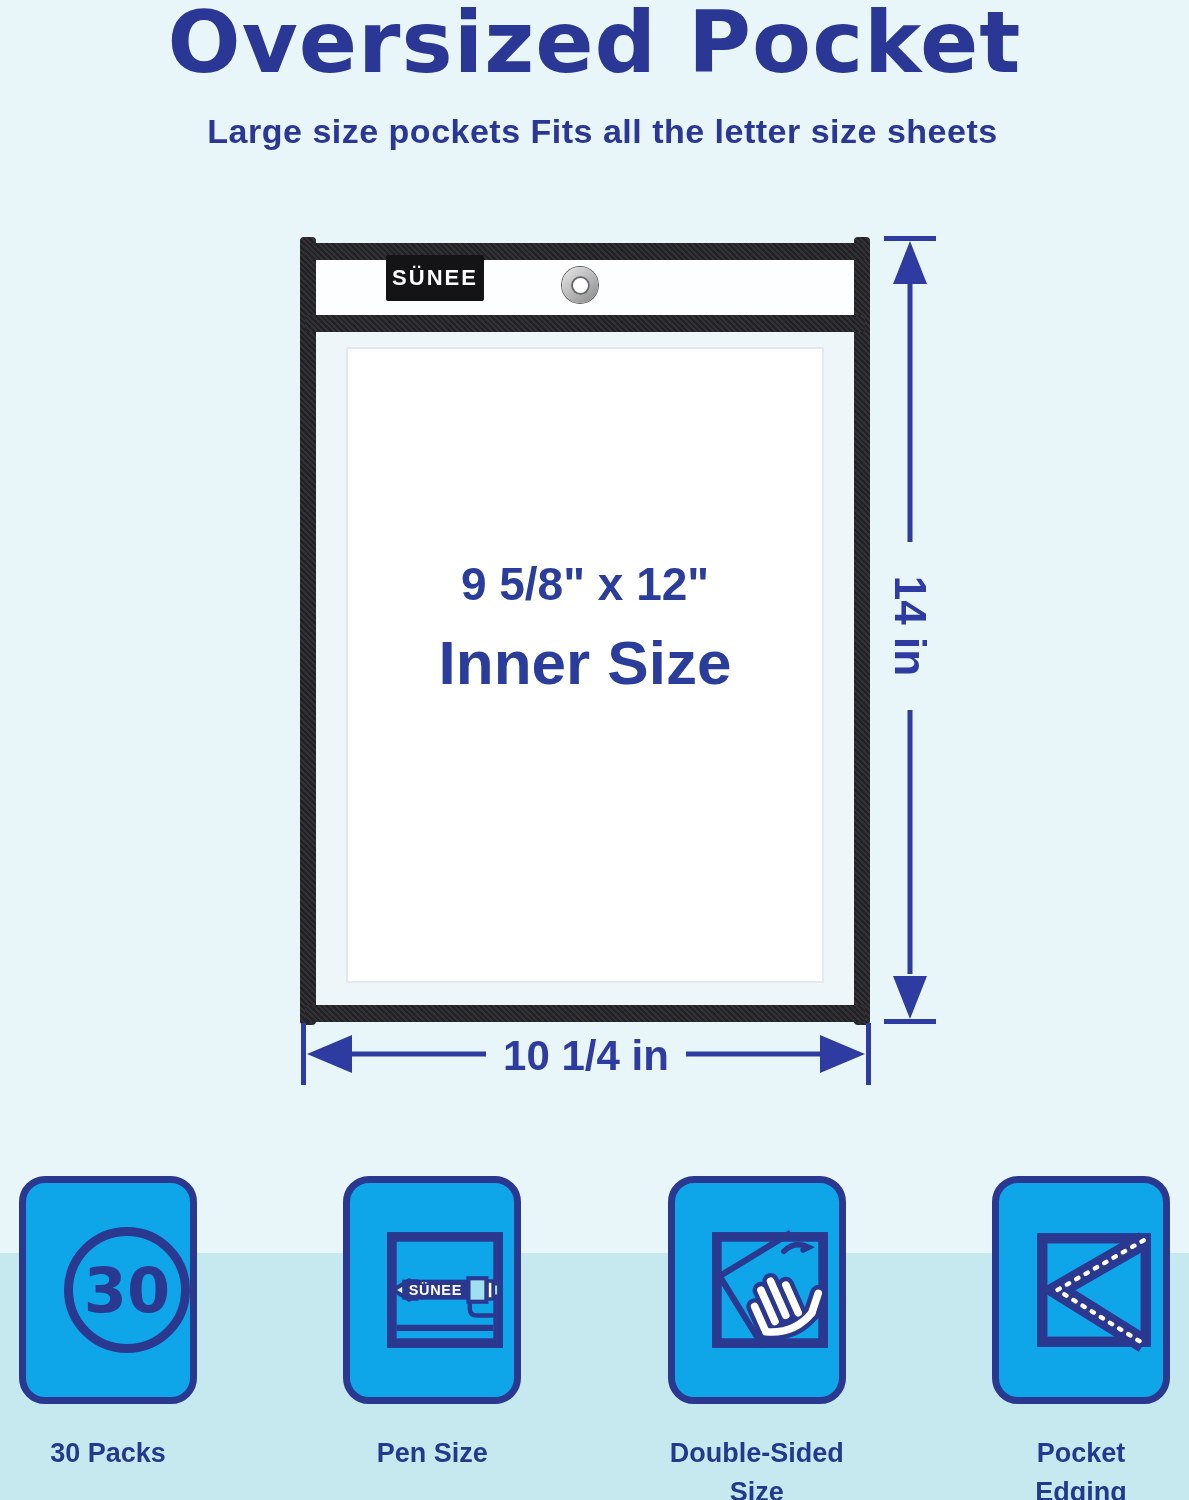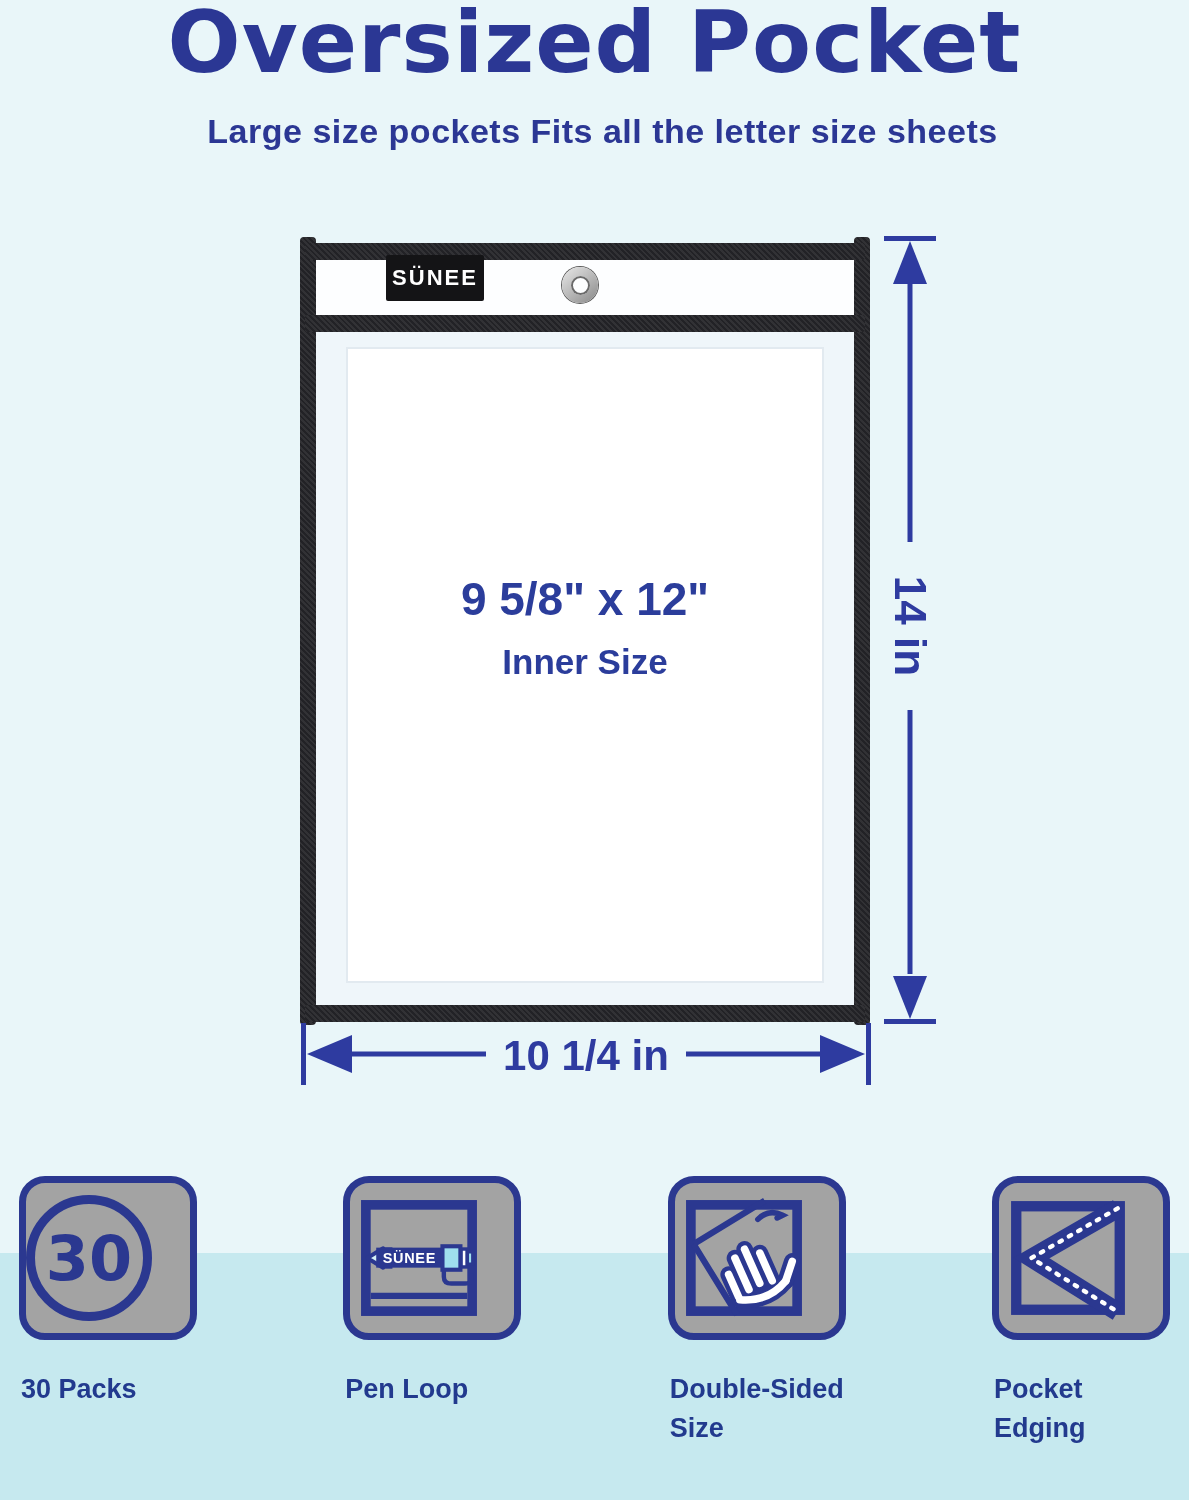--- a/index.html
+++ b/index.html
@@ -44,46 +44,46 @@
   }
   .grommet-hole{width:19px;height:19px;border-radius:50%;background:#fdfeff;box-shadow:inset 0 0 0 2px #6a6a6a;}
   .pocket-body{position:absolute;left:16px;top:95px;width:538px;height:673px;background:#eff6fa;}
   .sheet{
     position:absolute;left:30px;top:15px;width:478px;height:636px;background:#ffffff;
     border:2px solid #e2eaf0;box-sizing:border-box;
     display:flex;flex-direction:column;align-items:center;justify-content:center;
   }
   .sheet-text{transform:translateY(-38px);text-align:center;}
   .inner-size{font-size:46px;font-weight:bold;color:#2b3d9b;}
-  .inner-caption{font-size:35px;font-weight:bold;color:#2b3d9b;margin-top:16px;}
+  .inner-caption{font-size:62px;font-weight:bold;color:#2b3d9b;margin-top:16px;}
 
   
   .dim-v{position:absolute;left:878px;top:234px;}
   .dim-h{position:absolute;left:296px;top:1018px;}
   .dim{stroke:#2e3ba0;fill:none;stroke-width:5;}
   .dim-fill{fill:#2e3ba0;stroke:none;}
   .dim-text{fill:#2e3ba0;font-weight:bold;font-family:"Liberation Sans",sans-serif;}
 
   
   .features{
     position:absolute;left:0;top:1176px;width:100%;box-sizing:border-box;
     padding:0 16px;display:flex;justify-content:space-between;
   }
   .feature{width:184px;display:flex;flex-direction:column;align-items:center;}
   .card{
-    width:178px;height:164px;background:#a3a3a3;border:7px solid #2b3890;border-radius:26px;
-    box-sizing:border-box;display:flex;align-items:center;justify-content:flex-start;
+    width:178px;height:228px;background:#0ea5e9;border:7px solid #2b3890;border-radius:26px;
+    box-sizing:border-box;display:flex;align-items:center;justify-content:flex-end;
   }
   .badge-circle{
     width:126px;height:126px;border:9px solid #2b3890;border-radius:50%;box-sizing:border-box;
     display:flex;align-items:center;justify-content:center;
     font-family:"DejaVu Sans",sans-serif;font-size:62px;font-weight:bold;color:#2b3890;
   }
   .feature-label{
-    margin-top:30px;width:174px;text-align:left;
+    margin-top:30px;width:174px;text-align:center;
     font-size:27px;font-weight:bold;color:#223a8e;line-height:1.45;
   }
   .ic{width:138px;height:138px;}
   .nvy{stroke:#2b3890;fill:none;}
 </style>
 </head>
 <body>
 
 <div class="stage">
 
@@ -151,21 +151,21 @@
           <path d="M12.5,50 L24,43 L24,57 Z" fill="#d6f1f7" stroke="#2b3890" stroke-width="3" stroke-linejoin="round"></path>
           <rect x="24.5" y="43.5" width="5" height="13" fill="#9fdfee" stroke="#2b3890" stroke-width="2.5"></rect>
           <rect x="19" y="42.5" width="48" height="14.5" fill="#2b3890"></rect>
           <text x="43" y="53.5" text-anchor="middle" fill="#ffffff" font-size="10.5" font-weight="bold" letter-spacing="0.5">SÜNEE</text>
           <rect x="67" y="41.5" width="13" height="17" fill="#9fdfee" stroke="#2b3890" stroke-width="3"></rect>
           <rect x="80.5" y="43.5" width="4.5" height="13" fill="#ffffff" stroke="#2b3890" stroke-width="2.5"></rect>
           <rect x="85" y="45.5" width="4" height="9" fill="#9fdfee" stroke="#2b3890" stroke-width="2.5"></rect>
           <path class="nvy" d="M68,58.5 v5 q0,5 5.5,5 h10 q4.5,0 4.5,-3.5 v-4" stroke-width="3.2"></path>
         </svg>
       </div>
-      <div class="feature-label">Pen Loop</div>
+      <div class="feature-label">Pen Size</div>
     </div>
 
     <div class="feature">
       <div class="card">
         <svg class="ic" viewBox="0 0 100 100">
           <rect class="nvy" x="11.5" y="11.5" width="77" height="77" stroke-width="7"></rect>
           <path class="nvy" d="M13.5,40 L65,8.5 M13.5,40 L45,91" stroke-width="4.5"></path>
           <g transform="rotate(-24 54 64)">
             <g stroke="#2b3890" stroke-width="12" stroke-linecap="round" stroke-linejoin="round" fill="none">
               <path d="M41,74 L41,56"></path>

